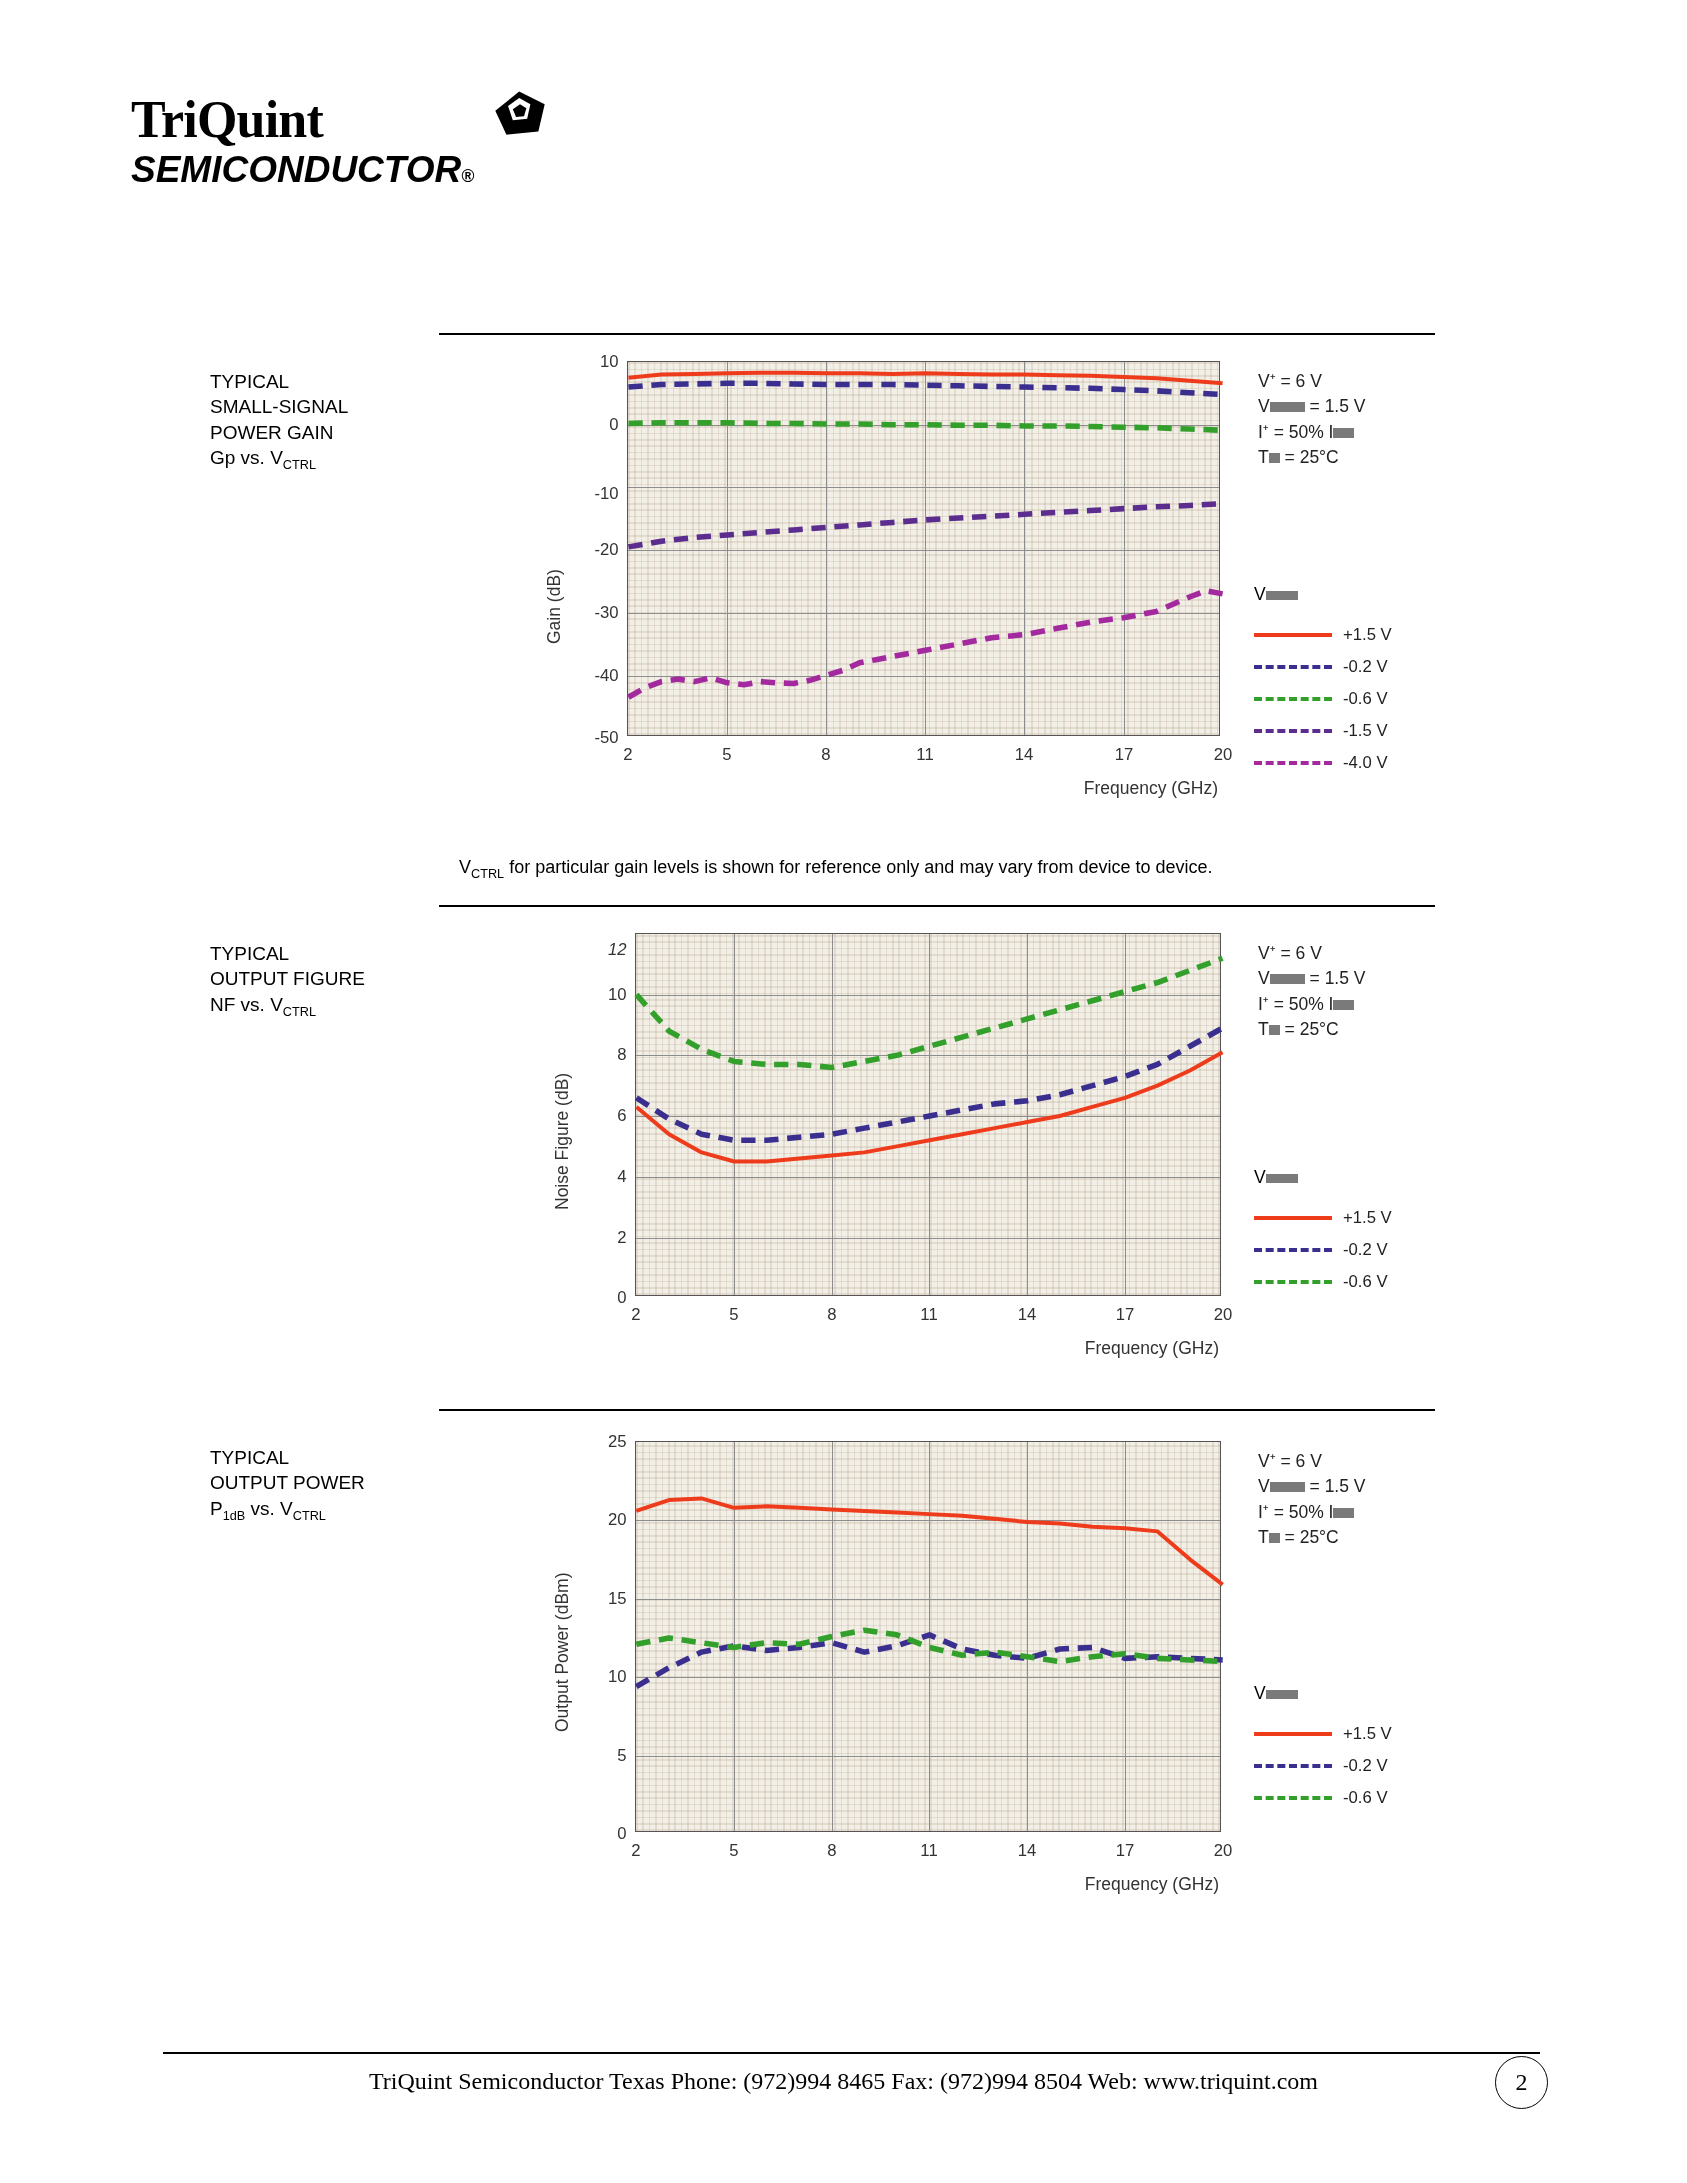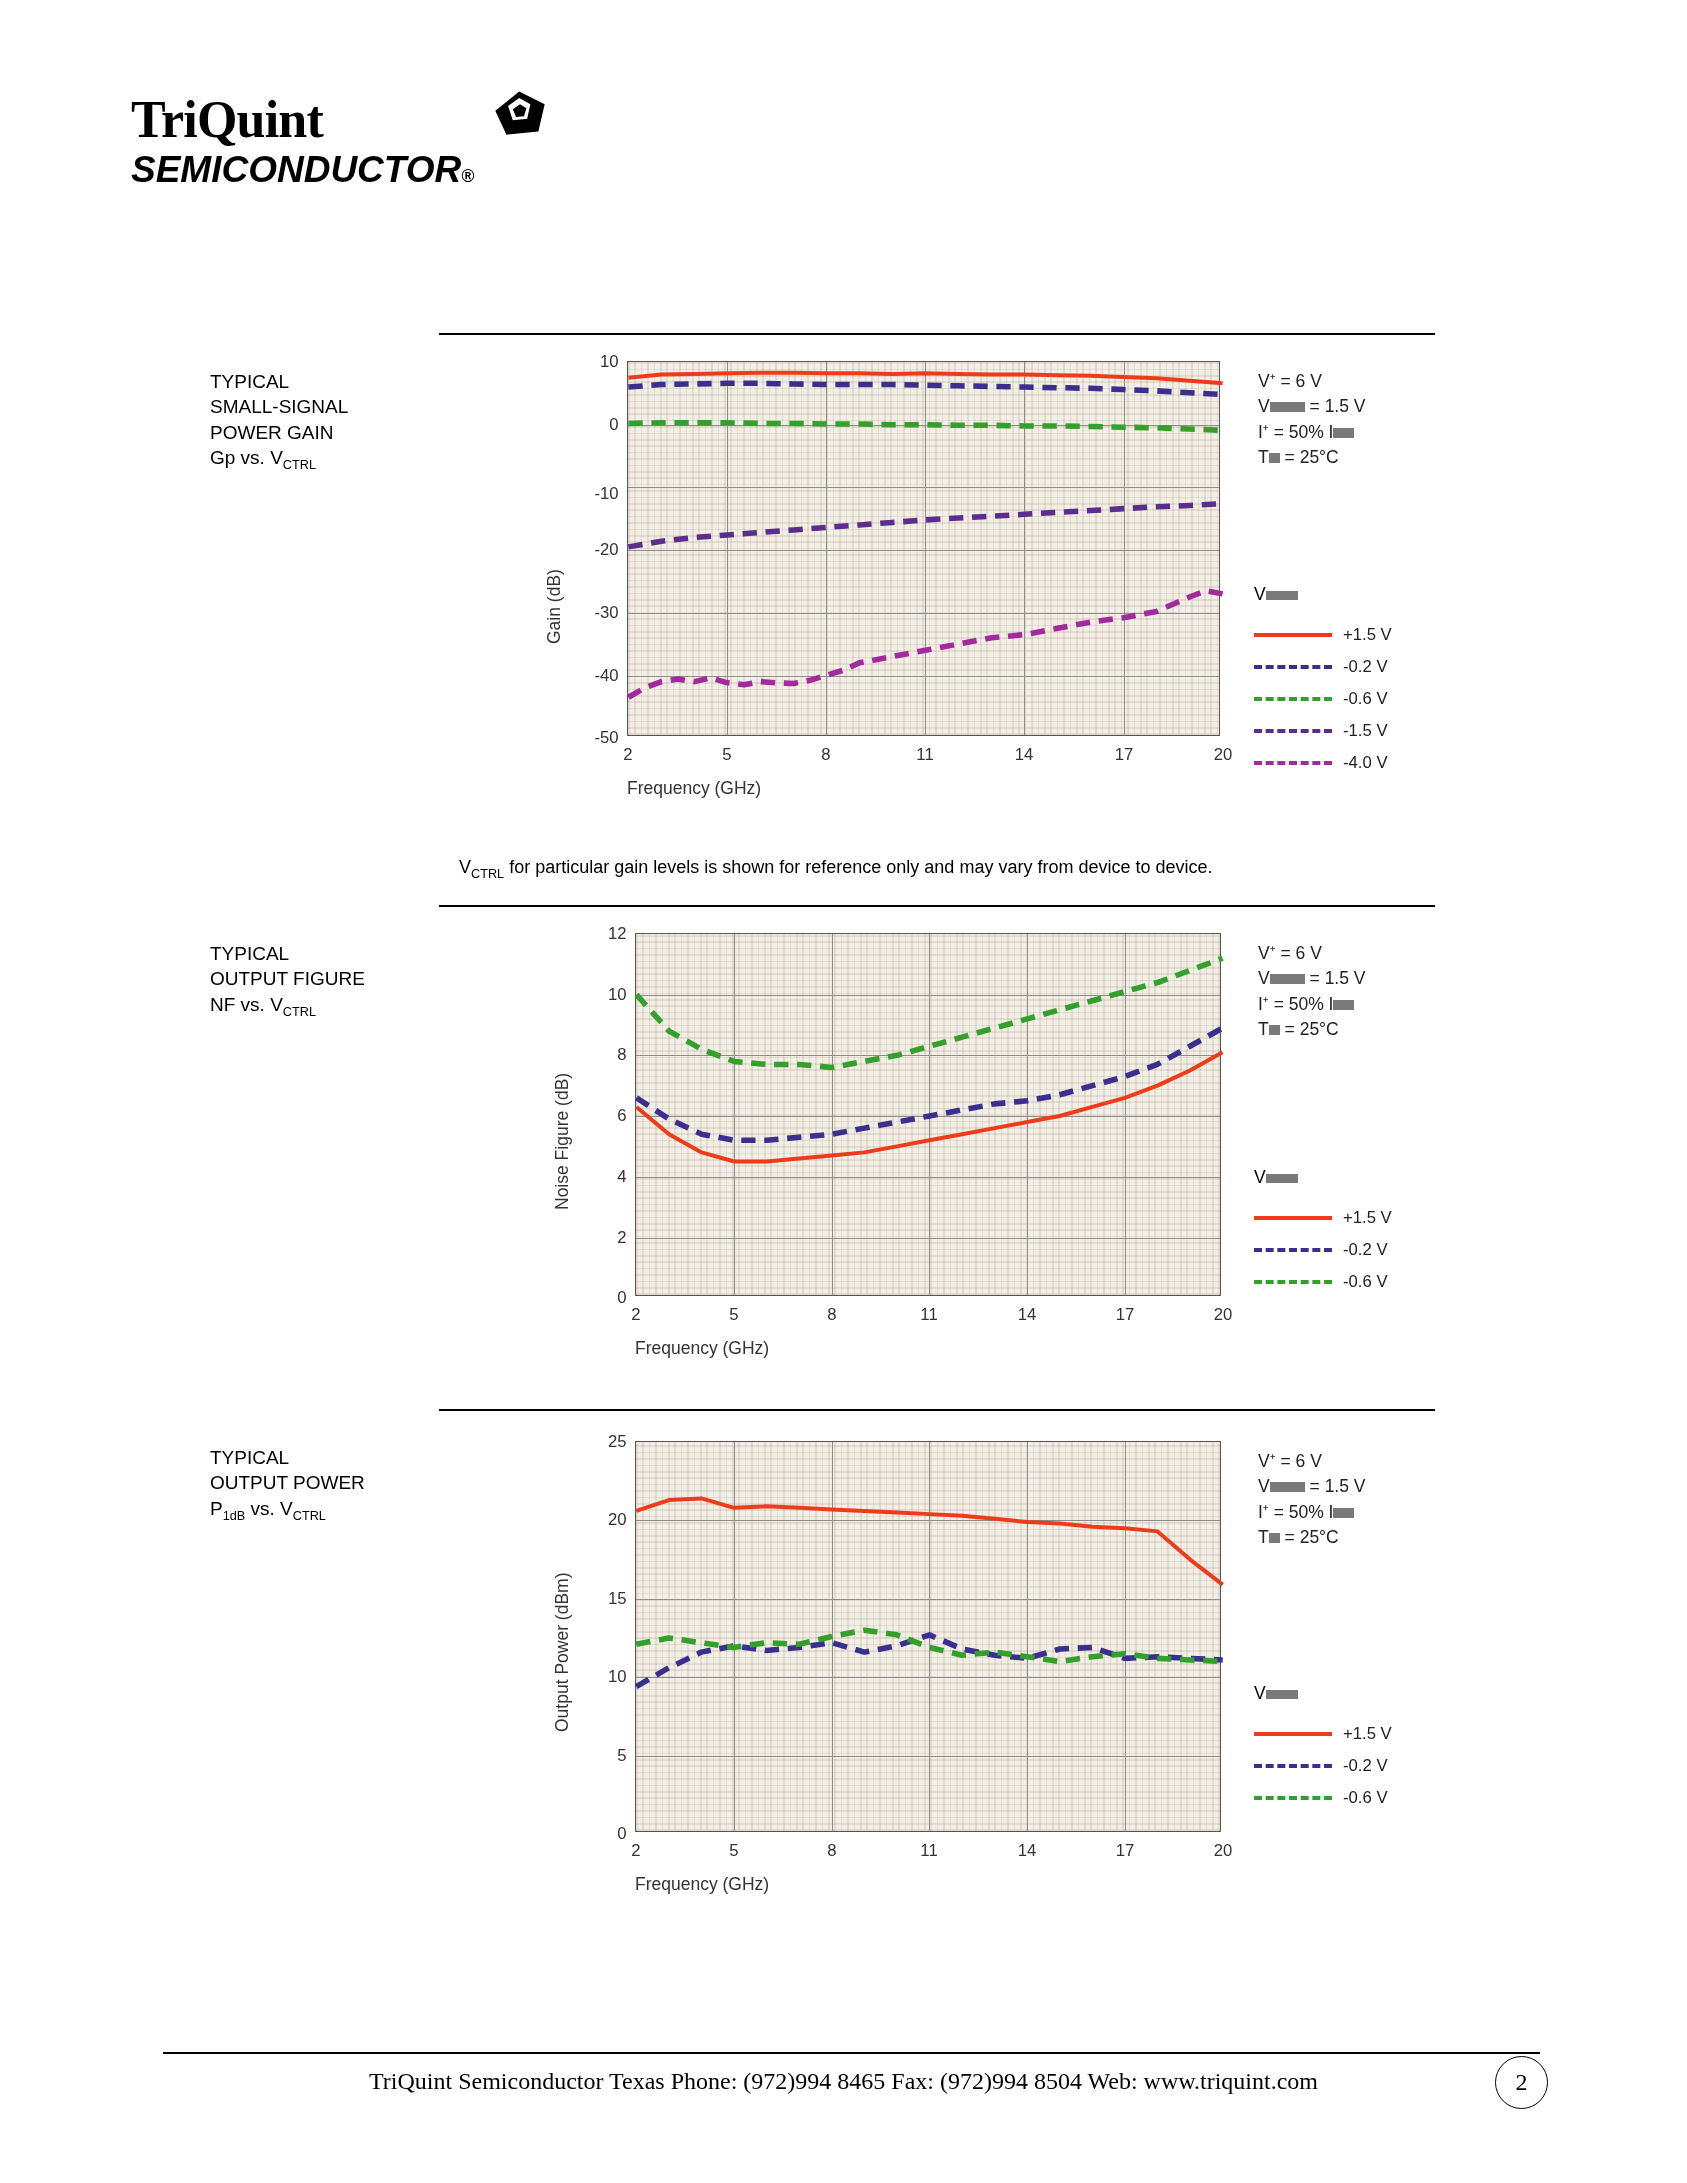--- a/index.html
+++ b/index.html
@@ -30,21 +30,21 @@
   .plot{position:absolute;border:1.6px solid #555;background:
      repeating-linear-gradient(0deg, rgba(150,120,90,.16) 0 1.6px, rgba(255,255,255,0) 1.6px 6.4px),
      repeating-linear-gradient(90deg, rgba(150,120,90,.16) 0 1.6px, rgba(255,255,255,0) 1.6px 6.4px),
      #f2efe6;}
   .gl{position:absolute;background:#8d8d8d;}
   .gl.h{height:0.8px;left:0;right:0;}
   .gl.v{width:0.8px;top:0;bottom:0;}
   .ytick{position:absolute;right:100%;margin-right:9.5px;font-size:16.7px;color:#333;transform:translateY(-50%);white-space:nowrap;}
   .xtick{position:absolute;top:100%;margin-top:9.5px;font-size:16.7px;color:#333;transform:translateX(-50%);}
   .ylabel{position:absolute;font-size:17.5px;color:#333;transform-origin:0 0;transform:rotate(-90deg);white-space:nowrap;}
-  .xlabel{position:absolute;font-size:17.5px;color:#333;text-align:left;white-space:nowrap;}
+  .xlabel{position:absolute;font-size:17.5px;color:#333;text-align:right;white-space:nowrap;}
 
   .cond{position:absolute;font-size:17.5px;line-height:25.4px;color:#222;white-space:nowrap;}
   .cond .blk{display:inline-block;background:#7a7a7a;color:#7a7a7a;height:10.3px;width:35px;vertical-align:baseline;}
   .cond .blk.sm{width:20.6px;}
 
   .legend{position:absolute;font-size:16.7px;}
   .legend .ltitle{margin-bottom:14.3px;font-size:17.5px;}
   .legend .row{height:32px;display:flex;align-items:center;}
   .legend .swatch{width:78px;height:0;border-top-width:4.8px;border-top-style:solid;margin-right:11px;}
   .legend .lbl{color:#222;}
@@ -170,21 +170,21 @@
         <div class="gl h" style="top: 304px;"></div>
         <div class="ytick" style="top: 304px;">2</div>
         <div class="gl h" style="top: 243px;"></div>
         <div class="ytick" style="top: 243px;">4</div>
         <div class="gl h" style="top: 182px;"></div>
         <div class="ytick" style="top: 182px;">6</div>
         <div class="gl h" style="top: 121px;"></div>
         <div class="ytick" style="top: 121px;">8</div>
         <div class="gl h" style="top: 61px;"></div>
         <div class="ytick" style="top: 61px;">10</div>
-        <div class="ytick" style="top: 0px;">12</div>
+        <div class="ytick" style="top: 16px; font-style: italic;">12</div>
         <div class="xtick" style="left: 0px;">2</div>
         <div class="gl v" style="left: 98px;"></div>
         <div class="xtick" style="left: 98px;">5</div>
         <div class="gl v" style="left: 196px;"></div>
         <div class="xtick" style="left: 196px;">8</div>
         <div class="gl v" style="left: 293px;"></div>
         <div class="xtick" style="left: 293px;">11</div>
         <div class="gl v" style="left: 391px;"></div>
         <div class="xtick" style="left: 391px;">14</div>
         <div class="gl v" style="left: 489px;"></div>

